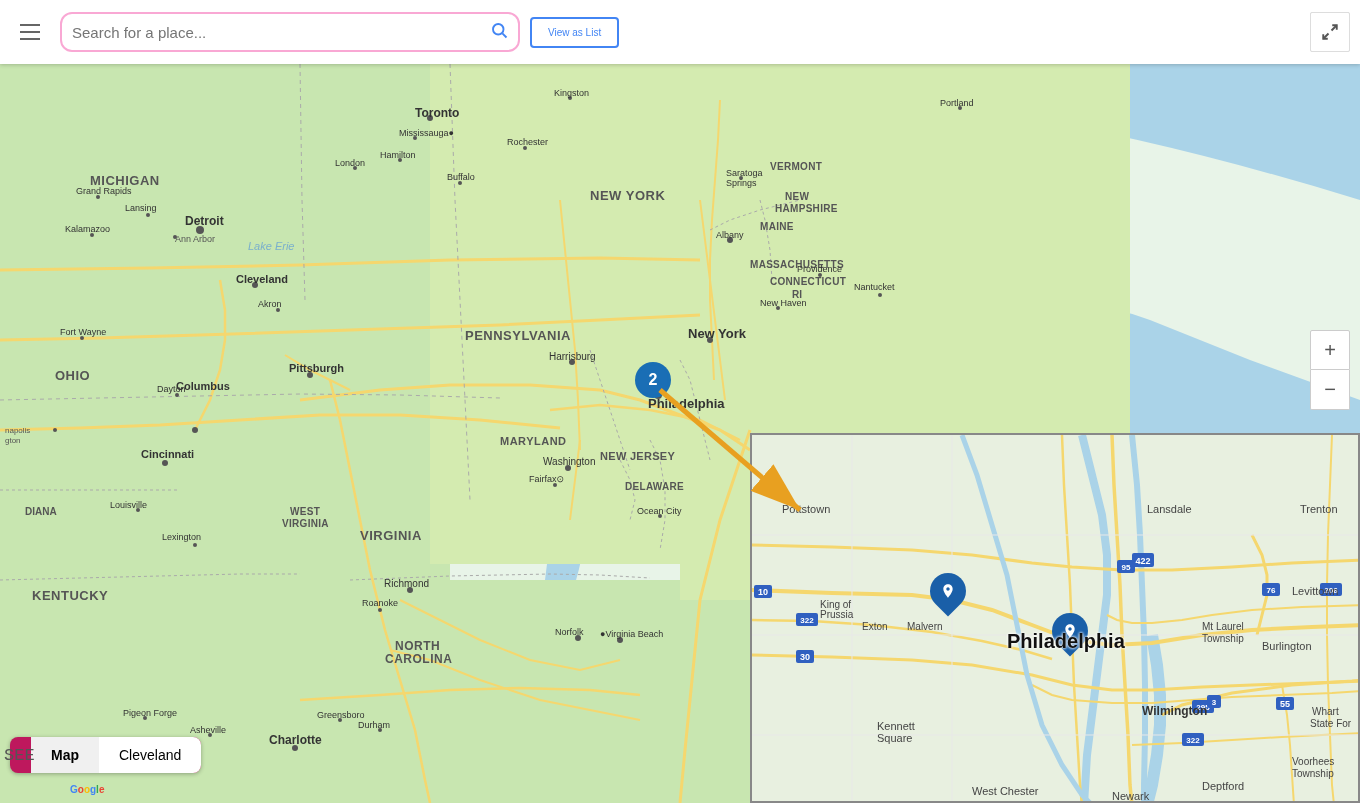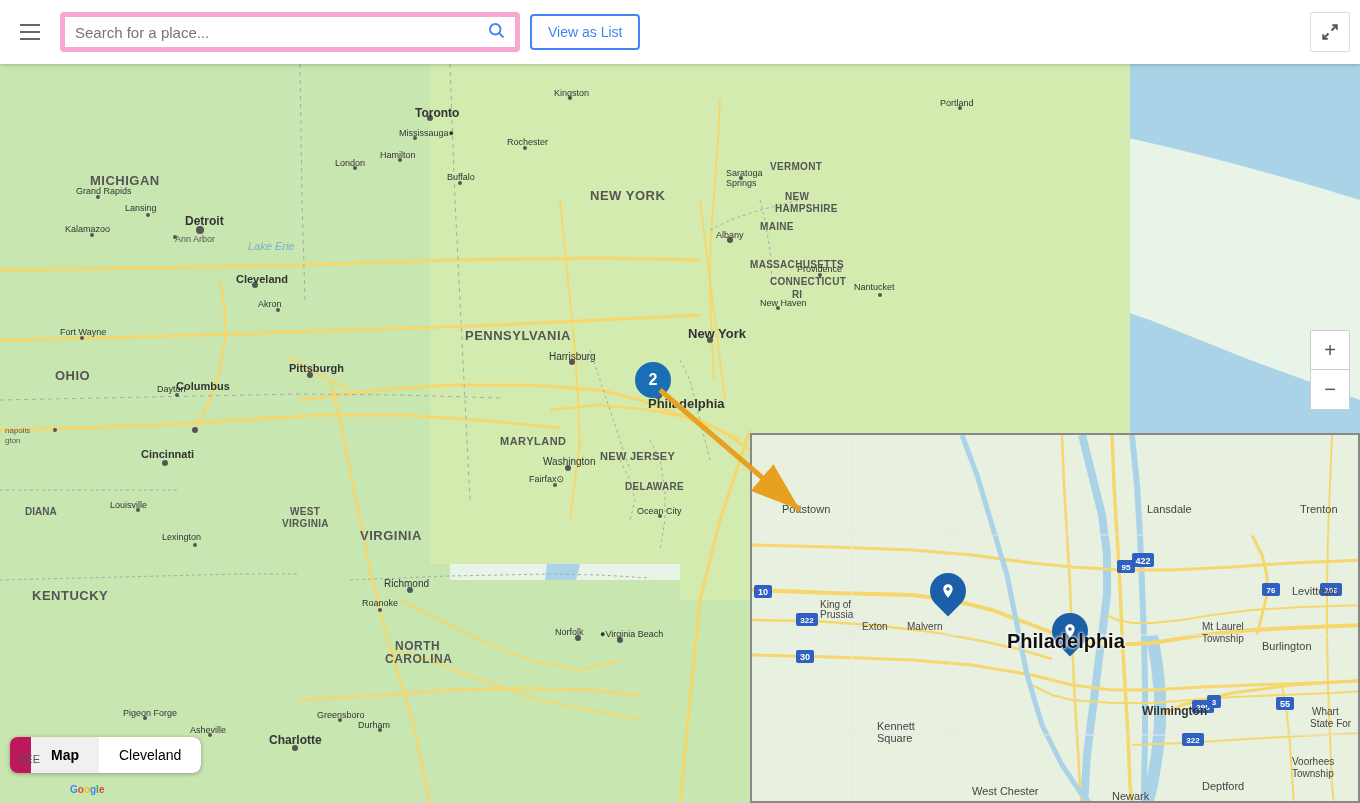--- a/index.html
+++ b/index.html
@@ -56,22 +56,22 @@
       display: block;
       width: 20px;
       height: 2px;
       background: #666;
     }
 
     .search-bar {
       flex: 1;
       max-width: 460px;
       height: 40px;
-      border: 5px solid #f9a8d4;
-      border-radius: 4px;
+      border: 2px solid #f9a8d4;
+      border-radius: 12px;
       display: flex;
       align-items: center;
       padding: 0 10px;
       background: white;
     }
 
     .search-input {
       flex: 1;
       border: none;
       outline: none;
@@ -86,21 +86,21 @@
       color: #4285f4;
       font-size: 16px;
     }
 
     .view-as-list-btn {
       border: 2px solid #4285f4;
       background: white;
       color: #4285f4;
       padding: 8px 16px;
       border-radius: 4px;
-      font-size: 14px;
+      font-size: 10px;
       font-weight: 500;
       cursor: pointer;
     }
 
     .fullscreen-btn {
       position: absolute;
       top: 12px;
       right: 10px;
       width: 40px;
       height: 40px;
@@ -247,24 +247,25 @@
       font-weight: 700;
       color: #111;
       z-index: 210;
       text-shadow: 0 0 3px white, 0 0 3px white;
     }
 
     
     .see-text {
       position: absolute;
       bottom: 38px;
-      left: 18px;
+      left: 4px;
       color: #555;
-      font-size: 11px;
+      font-size: 17px;
       z-index: 100;
+      font-family: Liberation Mono, monospace;
     }
 
     
     .arrow-svg {
       position: absolute;
       z-index: 300;
       pointer-events: none;
     }
 
     

